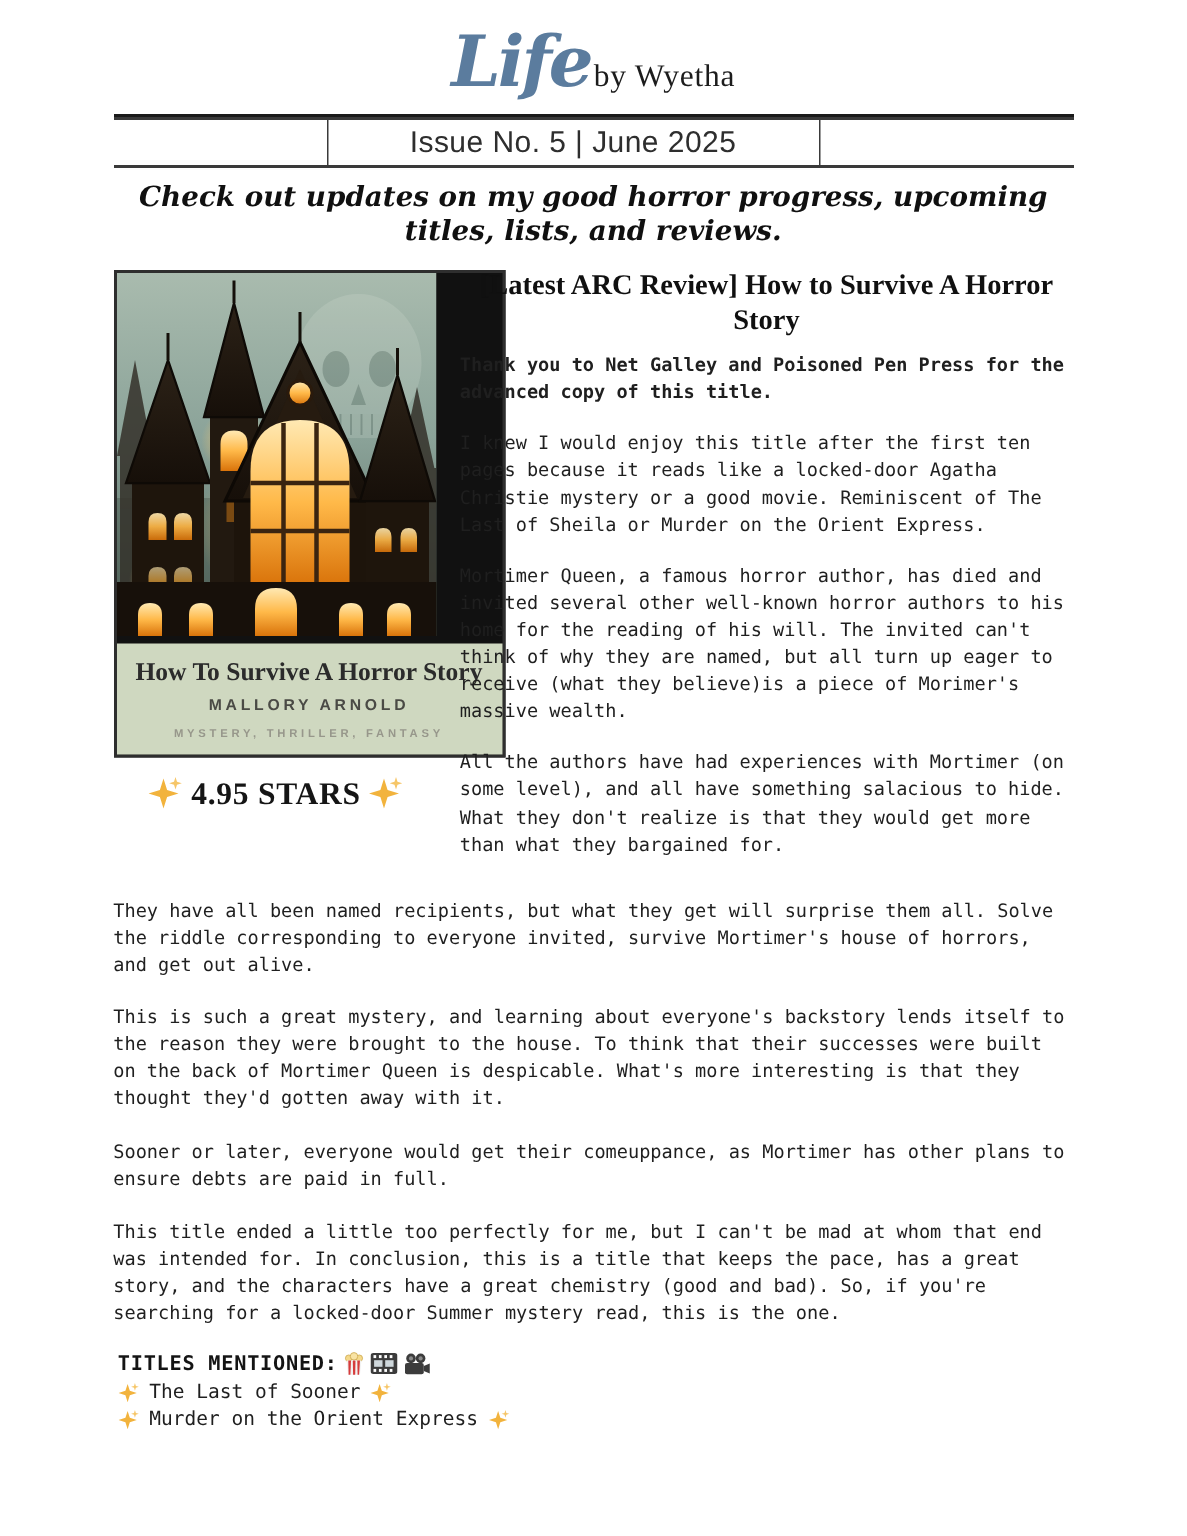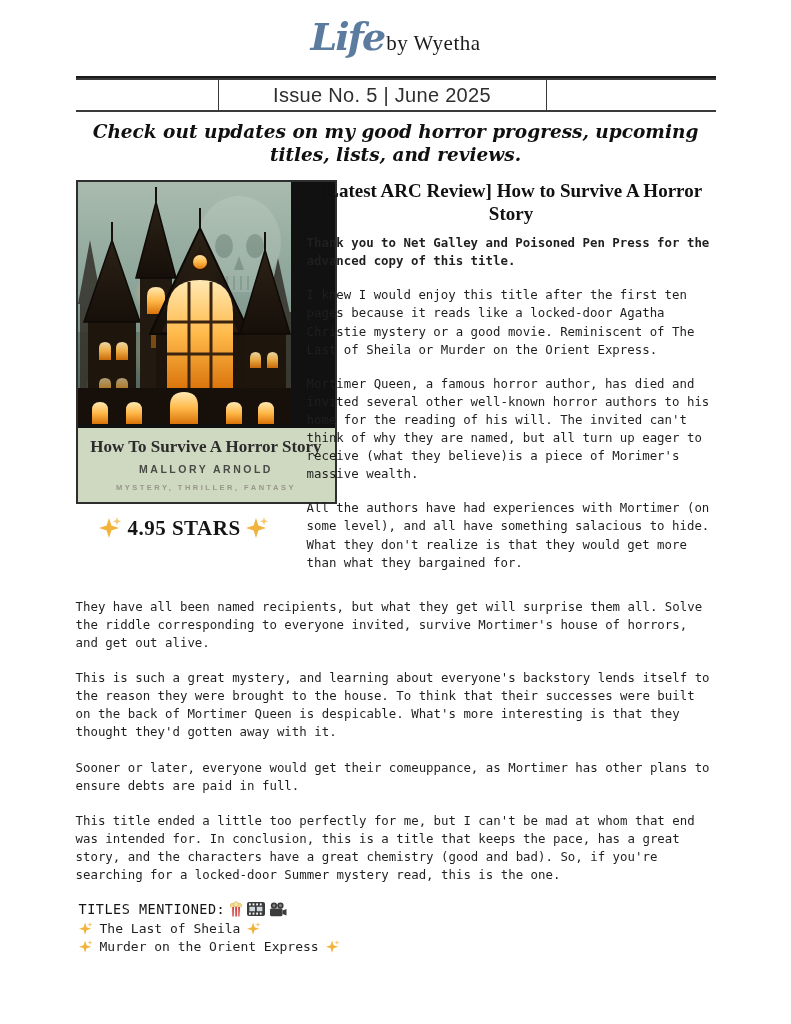--- a/index.html
+++ b/index.html
@@ -7,21 +7,21 @@
   .page {
     position:relative; width:791px; height:1024px; margin:0 auto;
     background:#ffffff; overflow:hidden;
   }
   .content { width:640px; margin:0 auto; }
 
   
   .brand-row { display:flex; justify-content:center; align-items:baseline; padding-top:18px; height:70px; }
   .logo-script {
     font-family:"DejaVu Serif", serif; font-style:italic; font-weight:700;
-    font-size:38px; color:#5b7c9e; letter-spacing:-2px; line-height:1;
+    font-size:47px; color:#5b7c9e; letter-spacing:-2px; line-height:1;
   }
   .logo-rest {
     font-family:Liberation Serif, serif; font-size:21px; color:#1c1c1c;
     margin-left:2px; letter-spacing:0.5px;
   }
   .top-rule { height:2px; background:#1a1a1a; margin-top:6px; }
 
   .masthead {
     font-family:"Liberation Serif", serif; font-weight:700; font-size:44px;
     letter-spacing:-1px; color:#0f0f0f; text-align:center; padding:7px 0 8px 0;
@@ -86,21 +86,21 @@
   .mono-bold { font-weight:700; }
   .para { margin-bottom:17px; }
   .right-col .para { margin-bottom:16px; }
 
   .full-paras { margin-top:10px; }
 
   
   .titles-block { margin-top:12px; padding-left:3px; }
   .titles-heading { display:flex; align-items:center; gap:4px; margin-bottom:4px; }
   .titles-heading-text {
-    font-family:"DejaVu Sans Mono", monospace; font-weight:400; font-size:13.5px;
+    font-family:"DejaVu Sans Mono", monospace; font-weight:700; font-size:13.5px;
     color:#141414; letter-spacing:0.5px;
   }
   .title-item { display:flex; align-items:center; gap:7px; margin-top:3px; }
   .title-item-text { font-family:"DejaVu Sans Mono", monospace; font-size:13px; color:#1f1f1f; }
 
   .icon { display:inline-flex; align-items:center; }
 </style>
 </head>
 <body>
 
@@ -298,21 +298,21 @@
         </span>
       </div>
 
       <div class="title-item">
         <span class="icon">
           <svg width="14" height="14" viewBox="0 0 23 23">
               <path d="M10 1 L12.4 8.6 L20 11 L12.4 13.4 L10 21 L7.6 13.4 L0 11 L7.6 8.6 Z" fill="#f2b33d"></path>
               <path d="M18 0 L19 3.2 L22.2 4.2 L19 5.2 L18 8.4 L17 5.2 L13.8 4.2 L17 3.2 Z" fill="#f6c668"></path>
             </svg>
         </span>
-        <span class="title-item-text">The Last of Sheila</span>
+        <span class="title-item-text">The Last of Sooner</span>
         <span class="icon">
           <svg width="14" height="14" viewBox="0 0 23 23">
               <path d="M10 1 L12.4 8.6 L20 11 L12.4 13.4 L10 21 L7.6 13.4 L0 11 L7.6 8.6 Z" fill="#f2b33d"></path>
               <path d="M18 0 L19 3.2 L22.2 4.2 L19 5.2 L18 8.4 L17 5.2 L13.8 4.2 L17 3.2 Z" fill="#f6c668"></path>
             </svg>
         </span>
       </div>
       <div class="title-item">
         <span class="icon">
           <svg width="14" height="14" viewBox="0 0 23 23">

